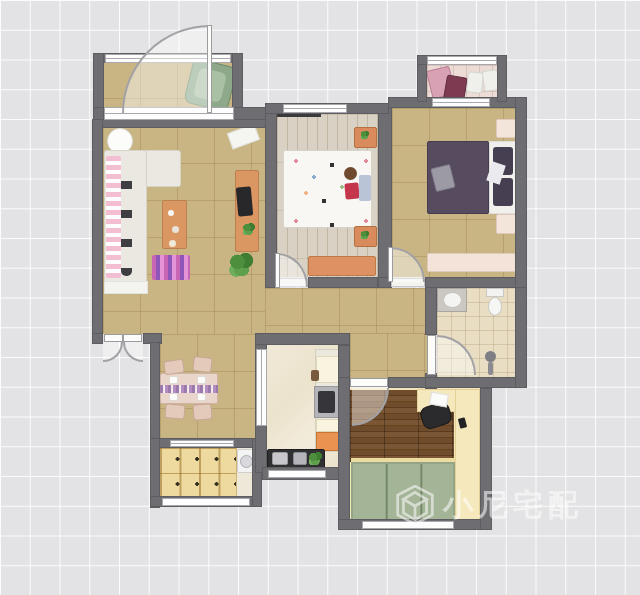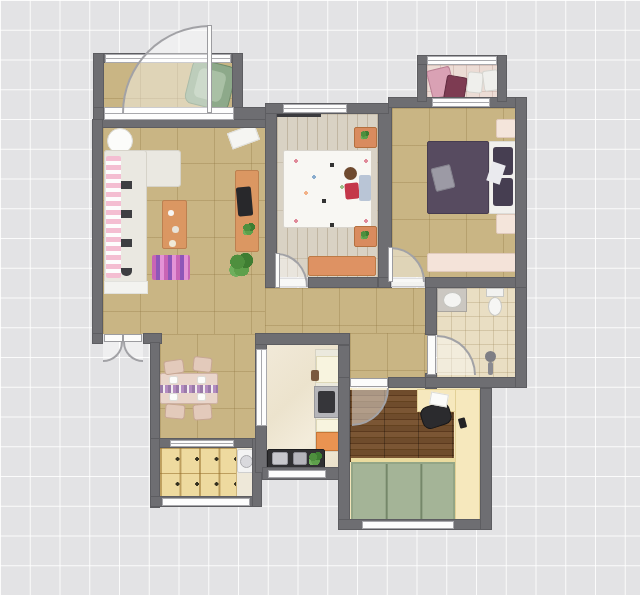--- a/index.html
+++ b/index.html
@@ -236,13 +236,21 @@
     <div class="el arc arc-tr" style="left: 391px; top: 247px; width: 34px; height: 35px;"></div>
     <div class="el leaf" style="left: 388px; top: 247px; width: 5px; height: 35px;"></div>
     <div class="el leaf" style="left: 427px; top: 335px; width: 9px; height: 40px;"></div>
     <div class="el arc arc-tr" style="left: 437px; top: 335px; width: 39px; height: 40px;"></div>
     <div class="el leaf" style="left: 350px; top: 378px; width: 38px; height: 9px;"></div>
     <div class="el arc arc-br" style="left: 352px; top: 388px; width: 37px; height: 38px;"></div>
     <div class="el leaf" style="left: 104px; top: 334px; width: 19px; height: 8px;"></div>
     <div class="el leaf" style="left: 123px; top: 334px; width: 19px; height: 8px;"></div>
     <div class="el arc arc-br" style="left: 103px; top: 342px; width: 20px; height: 20px;"></div>
     <div class="el arc arc-bl" style="left: 123px; top: 342px; width: 20px; height: 20px;"></div>
+    <div class="watermark">
+    <svg width="42" height="40" viewBox="0 0 40 38" fill="none" stroke="#ffffff" stroke-width="2.6">
+      <polygon points="20,1 36.5,9.5 36.5,28.5 20,37 3.5,28.5 3.5,9.5"></polygon>
+      <polygon points="20,7 31,13.5 20,20 9,13.5"></polygon>
+      <path d="M9 13.5 L9 26.5 L20 33 L20 20 M31 13.5 L31 26.5 L20 33"></path>
+    </svg>
+    <span>小尼宅配</span>
+  </div>
 </div>
 
 </body></html>

